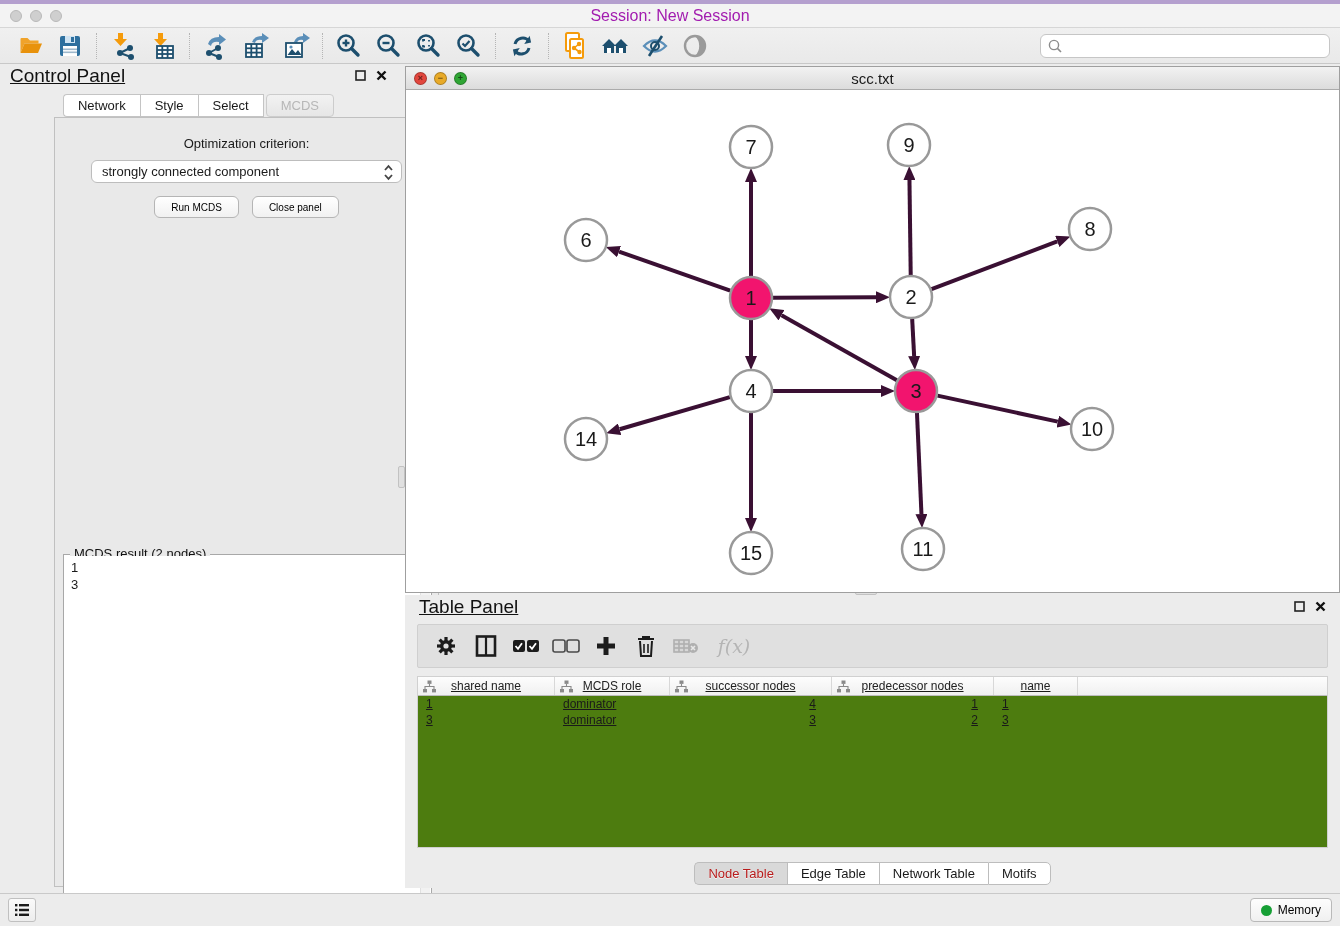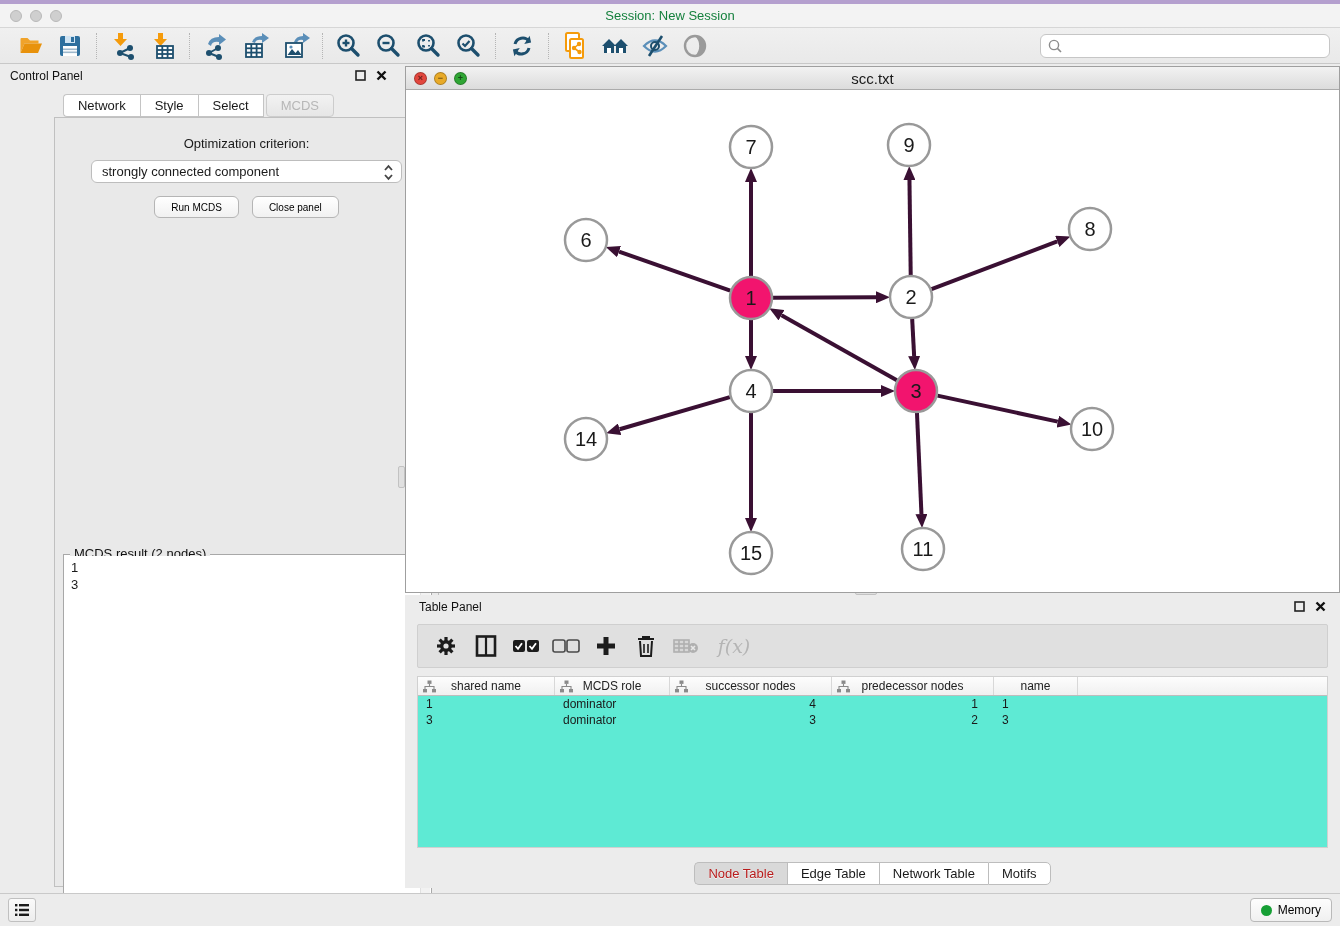--- a/index.html
+++ b/index.html
@@ -10,36 +10,36 @@
     width:1340px; height:926px; font-size:13px;
   }
   .app { position:absolute; inset:0; background:#ececec; }
 
   
   .titlebar { position:absolute; left:0; top:0; width:1340px; height:28px;
     background:#f3f3f3; border-top:4px solid #b49fce; border-bottom:1px solid #d6d6d6;
     display:flex; align-items:center; }
   .traffic { display:flex; gap:8px; margin-left:10px; }
   .tl { width:12px; height:12px; border-radius:50%; background:#cfcfcf; border:1px solid #b9b9b9; }
-  .win-title { position:absolute; left:0; right:0; text-align:center; color:#15803d; font-size:13px; }
+  .win-title { position:absolute; left:0; right:0; text-align:center; color:#a21caf; font-size:16px; }
 
   
   .toolbar { position:absolute; left:0; top:28px; width:1340px; height:36px;
     background:linear-gradient(#f0f0f0,#e9e9e9); border-bottom:1px solid #c8c8c8;
     display:flex; align-items:center; padding:0 10px; }
   .tb-btn { width:40px; height:30px; display:flex; align-items:center; justify-content:center; background:none; border:none; cursor:pointer; }
   .tb-sep { width:1px; height:26px; margin:0 6px; border-left:1px dotted #b5b5b5; }
   .search-wrap { margin-left:auto; position:relative; }
   .search-input { width:290px; height:24px; border:1px solid #c6c6c6; border-radius:6px; background:#fff; padding:0 8px 0 26px; font-size:12px; outline:none; }
   .search-glyph { position:absolute; left:7px; top:4px; }
 
   
   .control-panel { position:absolute; left:0; top:64px; width:397px; height:829px; background:#ececec; }
   .panel-head { height:24px; display:flex; align-items:center; padding:0 10px; }
-  .panel-head .ph-title { font-size:12px; color:#111; }
+  .panel-head .ph-title { font-size:19px; color:#111;text-decoration:underline; }
   .ph-icons { margin-left:auto; display:flex; gap:10px; align-items:center; }
   .cp-tabs { position:absolute; left:0; top:30px; width:100%; display:flex; justify-content:center; }
   .cp-tab { background:#fff; border:1px solid #c4c4c4; border-right:none; padding:3px 14px; font-size:13px; cursor:pointer; }
   .cp-tab:first-child { border-radius:4px 0 0 4px; }
   .cp-tab.last { border-right:1px solid #c4c4c4; }
   .cp-tab.disabled-active { border:1px solid #cccccc; border-radius:4px; background:linear-gradient(#f2f2f2,#e6e6e6); color:#b7b7b7; margin-left:2px; }
   .cp-body { position:absolute; left:6px; top:53px; width:385px; height:770px; border:1px solid #c0c0c0; background:#e9e9e9;margin-left:48px; }
   .opt-label { text-align:center; margin-top:18px; font-size:13px; }
   .dropdown { position:relative; margin:9px 36px 0 36px; height:23px; background:#fff; border:1px solid #bdbdbd; border-radius:6px; display:flex; align-items:center; padding:0 26px 0 10px; font-size:13px; cursor:pointer; }
   .dd-stepper { position:absolute; right:7px; top:3px; }
@@ -62,21 +62,21 @@
   .net-canvas { position:relative; width:100%; height:502px; background:#fff; }
 
   .grip-v { position:absolute; left:398px; top:466px; width:7px; height:22px; background:#e0e0e0; border:1px solid #c2c2c2; border-radius:2px; cursor:col-resize; }
   .grip-h { position:absolute; left:855px; top:589px; width:22px; height:6px; background:#e0e0e0; border:1px solid #c2c2c2; border-radius:2px; cursor:row-resize; }
 
   
   .table-panel { position:absolute; left:405px; top:595px; width:935px; height:293px; background:#ececec; }
   .tp-toolbar { position:absolute; left:12px; top:29px; width:911px; height:44px; background:#e0e0e0; border:1px solid #cfcfcf; border-radius:2px; display:flex; align-items:center; padding:0 10px; gap:4px; }
   .tp-btn { width:36px; height:34px; border:none; background:none; display:flex; align-items:center; justify-content:center; cursor:pointer; }
   .fx-label { font-family:"DejaVu Serif", serif; font-style:italic; font-size:19px; color:#b4b4b4; }
-  .tbl { position:absolute; left:12px; top:81px; width:911px; height:172px; background:#5eead4; border:1px solid #d0d0d0; overflow:hidden; }
+  .tbl { position:absolute; left:12px; top:81px; width:911px; height:172px; background:#4d7c0f; border:1px solid #d0d0d0; overflow:hidden;text-decoration:underline; }
   .tbl-head { display:flex; height:19px; background:linear-gradient(#fdfdfd,#f0f0f0); border-bottom:1px solid #bdbdbd; }
   .th { position:relative; display:flex; align-items:center; justify-content:center; font-size:12px; color:#222; border-right:1px solid #d8d8d8; }
   .th .sort-ic { position:absolute; left:5px; top:3px; }
   .tbl-row { display:flex; height:16px; font-size:12px; align-items:center; }
   .td { padding:0 8px; overflow:hidden; white-space:nowrap; }
   .td.num { text-align:right; padding-right:16px; }
   .tp-tabs { position:absolute; left:0; right:0; top:267px; display:flex; justify-content:center; }
   .tp-tab { background:#fff; border:1px solid #bdbdbd; border-right:none; padding:3px 13px; font-size:13px; cursor:pointer; }
   .tp-tab:first-child { border-radius:5px 0 0 5px; }
   .tp-tab:last-child { border-right:1px solid #bdbdbd; border-radius:0 5px 5px 0; }

